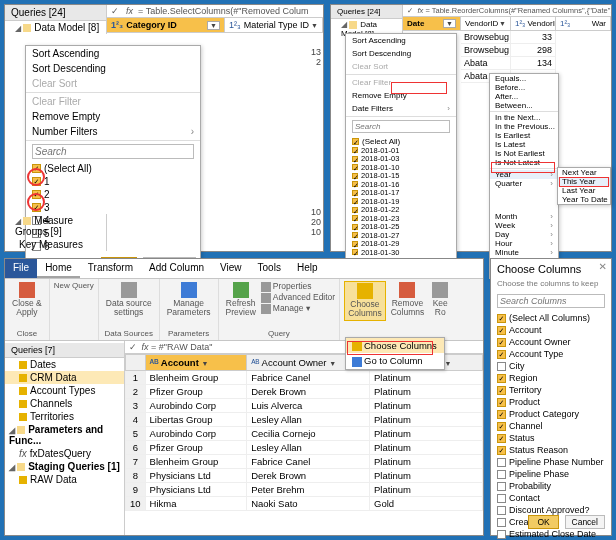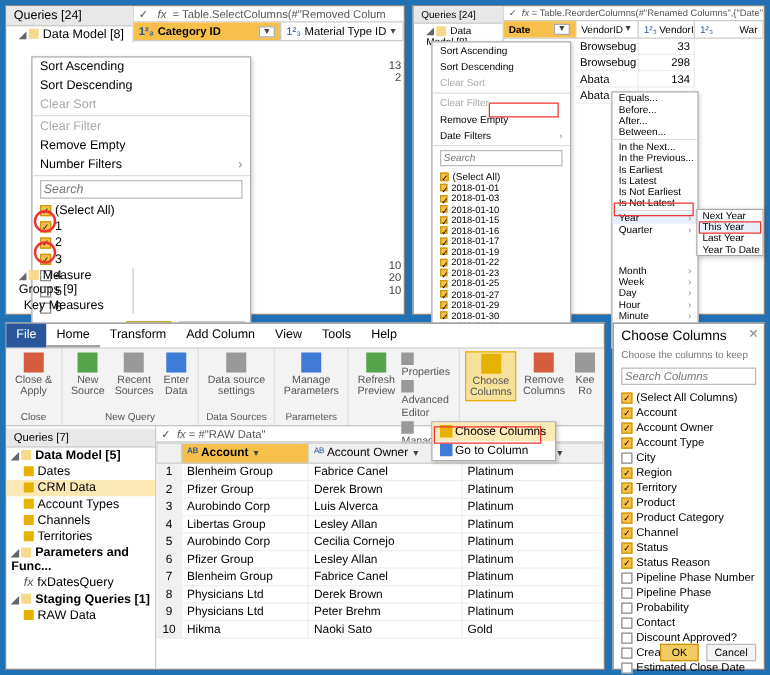--- a/index.html
+++ b/index.html
@@ -379,37 +379,20 @@
         <div class="ribbon-btns">
           <div class="ribbon-btn">
             <div class="r-ico ico-red"></div>
             <span style="white-space:pre;">Close &amp;
 Apply</span>
           </div>
         </div>
         <span>Close</span>
       </div>
     <div class="ribbon-grp">
-        <div class="ribbon-btns">
-      <div class="ribbon-btn">
-            <div class="r-ico ico-green"></div>
-            <span style="white-space:pre;">New
-Source</span>
-          </div>
-      <div class="ribbon-btn">
-            <div class="r-ico ico-gray"></div>
-            <span style="white-space:pre;">Recent
-Sources</span>
-          </div>
-      <div class="ribbon-btn">
-            <div class="r-ico ico-blue"></div>
-            <span style="white-space:pre;">Enter
-Data</span>
-          </div>
-    </div>
         <span>New Query</span>
       </div>
     <div class="ribbon-grp">
         <div class="ribbon-btns">
           <div class="ribbon-btn">
             <div class="r-ico ico-gray"></div>
             <span style="white-space:pre;">Data source
 settings</span>
           </div>
         </div>
@@ -463,21 +446,20 @@
 
   <div class="choose-menu">
     <div class="hl-item"><span class="r-ico-sm" style="display:inline-block;background:#e6b200;"></span><span>Choose Columns</span></div>
     <div><span class="r-ico-sm ico-blue" style="display:inline-block;"></span><span>Go to Column</span></div>
   </div>
   <div class="red-box p3-red"></div>
 
   <div class="p3-body">
     <div class="p3-tree">
       <div class="queries-hdr" style="font-size:9px;">Queries [7]</div>
-      <div class="tree-root"><span class="tri">◢</span><span class="folder-icon"></span><span>Data Model [5]</span></div>
       <div class="tree-item"><span class="cube-icon"></span><span>Dates</span></div>
       <div class="tree-item sel"><span class="cube-icon"></span><span>CRM Data</span></div>
       <div class="tree-item"><span class="cube-icon"></span><span>Account Types</span></div>
       <div class="tree-item"><span class="cube-icon"></span><span>Channels</span></div>
       <div class="tree-item"><span class="cube-icon"></span><span>Territories</span></div>
       <div class="tree-root"><span class="tri">◢</span><span class="folder-icon"></span><span>Parameters and Func...</span></div>
       <div class="tree-item"><span class="fx-icon">fx</span><span>fxDatesQuery</span></div>
       <div class="tree-root"><span class="tri">◢</span><span class="folder-icon"></span><span>Staging Queries [1]</span></div>
       <div class="tree-item" style=""><span class="cube-icon"></span><span>RAW Data</span></div>
     </div>

